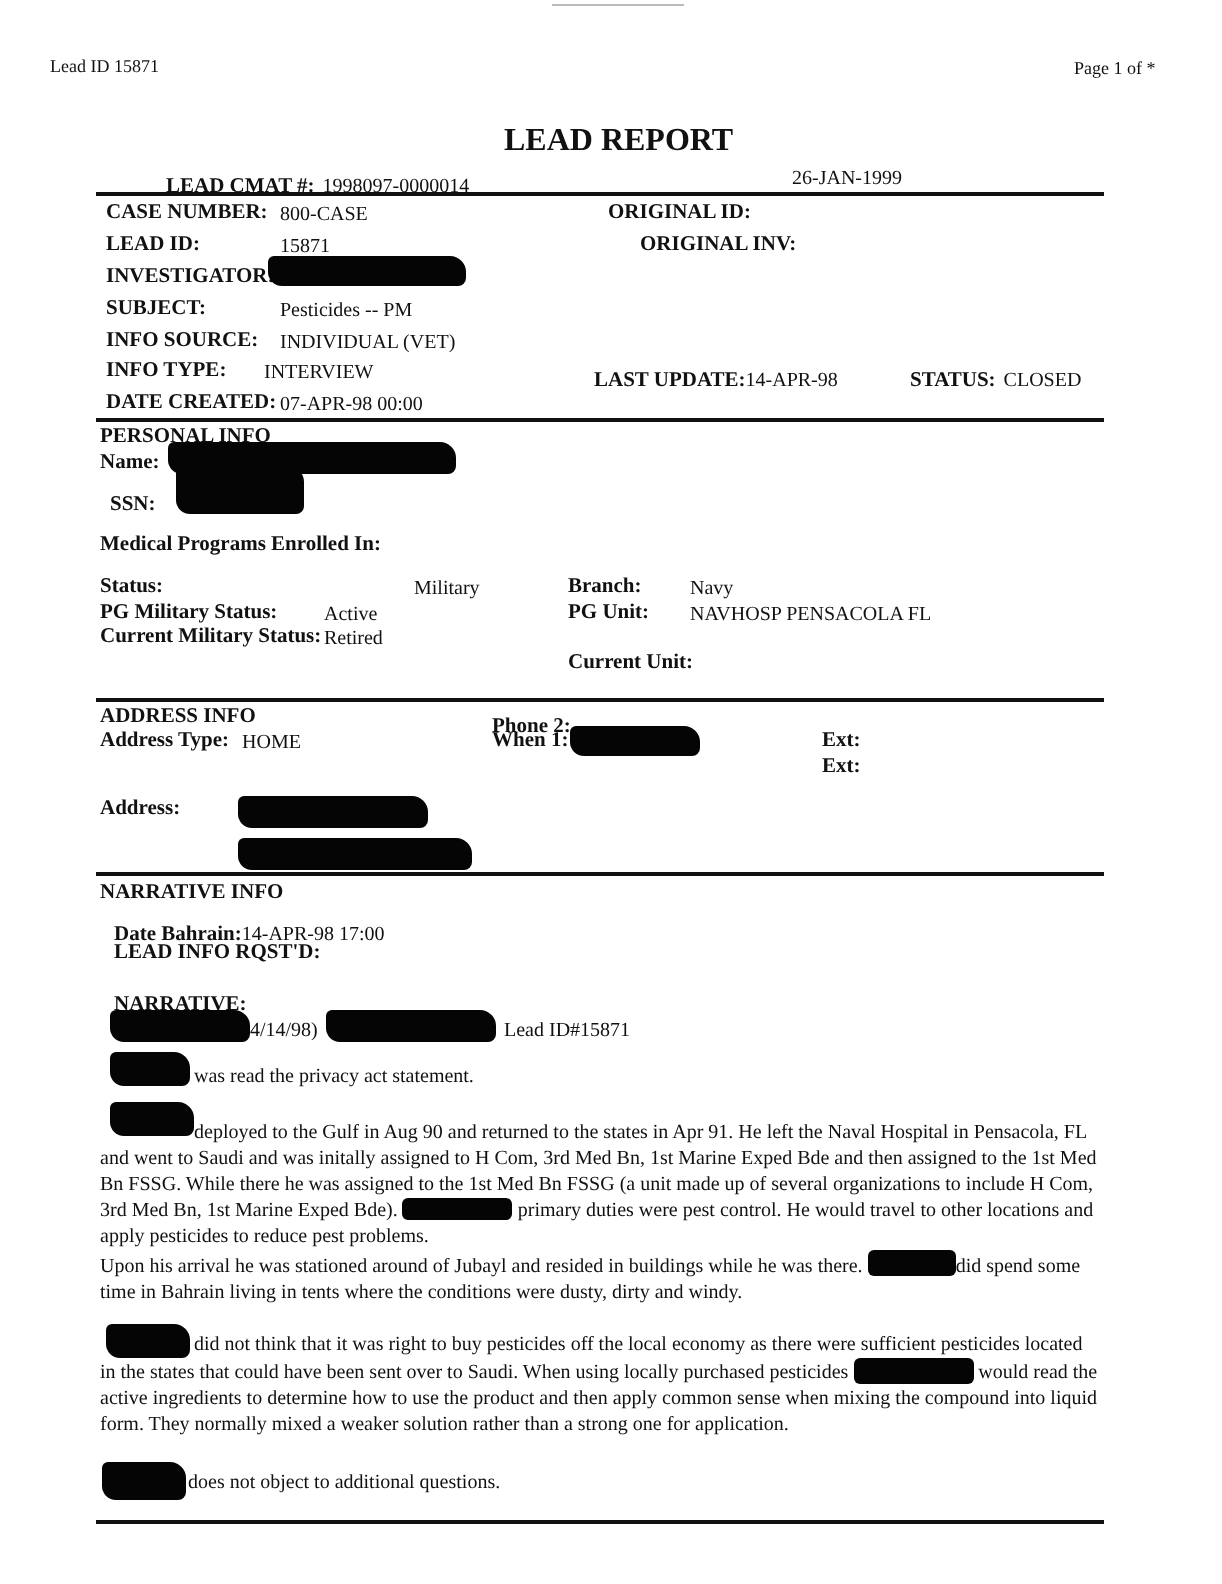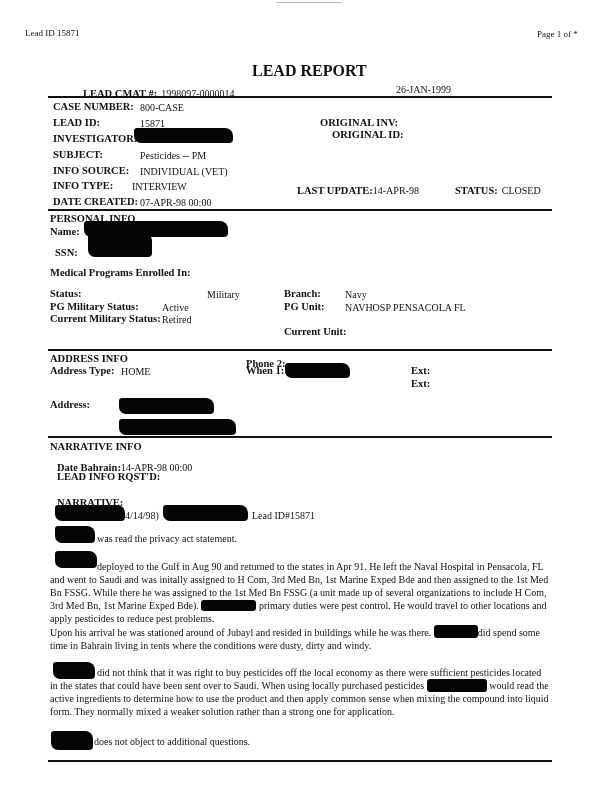--- a/index.html
+++ b/index.html
@@ -39,21 +39,21 @@
 <div class="redact" style="left:134px;top:128px;width:99px;height:15px;"></div>
 <div class="abs b" style="left:53px;top:149px;">SUBJECT:</div>
 <div class="abs v" style="left:140px;top:150px;">Pesticides -- PM</div>
 <div class="abs b" style="left:53px;top:165px;">INFO SOURCE:</div>
 <div class="abs v" style="left:140px;top:166px;">INDIVIDUAL (VET)</div>
 <div class="abs b" style="left:53px;top:180px;">INFO TYPE:</div>
 <div class="abs v" style="left:132px;top:181px;">INTERVIEW</div>
 <div class="abs b" style="left:53px;top:196px;">DATE CREATED:</div>
 <div class="abs v" style="left:140px;top:197px;">07-APR-98 00:00</div>
 
-<div class="abs b" style="left:332px;top:101px;margin-top:28px;">ORIGINAL ID:</div>
+<div class="abs b" style="left:304px;top:101px;">ORIGINAL ID:</div>
 <div class="abs b" style="left:320px;top:117px;">ORIGINAL INV:</div>
 <div class="abs" style="left:297px;top:180px;">
   <span class="b">LAST UPDATE:</span><span class="v">14-APR-98</span>
 </div>
 <div class="abs" style="left:455px;top:180px;">
   <span class="b">STATUS:</span>
   <span class="v">CLOSED</span>
 </div>
 <div class="rule" style="top:209px;"></div>
 
@@ -86,21 +86,21 @@
 <div class="abs b" style="left:246px;top:358px;">Phone 2:</div>
 <div class="abs b" style="left:411px;top:365px;">Ext:</div>
 <div class="abs b" style="left:411px;top:378px;">Ext:</div>
 <div class="abs b" style="left:50px;top:399px;">Address:</div>
 <div class="redact" style="left:119px;top:398px;width:95px;height:16px;"></div>
 <div class="redact" style="left:119px;top:419px;width:117px;height:16px;"></div>
 <div class="rule" style="top:436px;"></div>
 
 <div class="abs b" style="left:50px;top:441px;">NARRATIVE INFO</div>
 <div class="abs" style="left:57px;top:457px;">
-  <span class="b">Date Bahrain:</span><span class="v">14-APR-98 00:00</span>
+  <span class="b">Date Bahrain:</span><span class="v">14-APR-98 17:00</span>
 </div>
 <div class="abs b" style="left:57px;top:471px;">LEAD INFO RQST'D:</div>
 <div class="abs b" style="left:57px;top:497px;">NARRATIVE:</div>
 
 <div class="redact" style="left:55px;top:505px;width:70px;height:16px;"></div>
 <div class="abs v" style="left:125px;top:510px;">4/14/98)</div>
 <div class="redact" style="left:163px;top:505px;width:85px;height:16px;"></div>
 <div class="abs v" style="left:252px;top:510px;">Lead ID#15871</div>
 
 <div class="redact" style="left:55px;top:526px;width:40px;height:17px;"></div>

